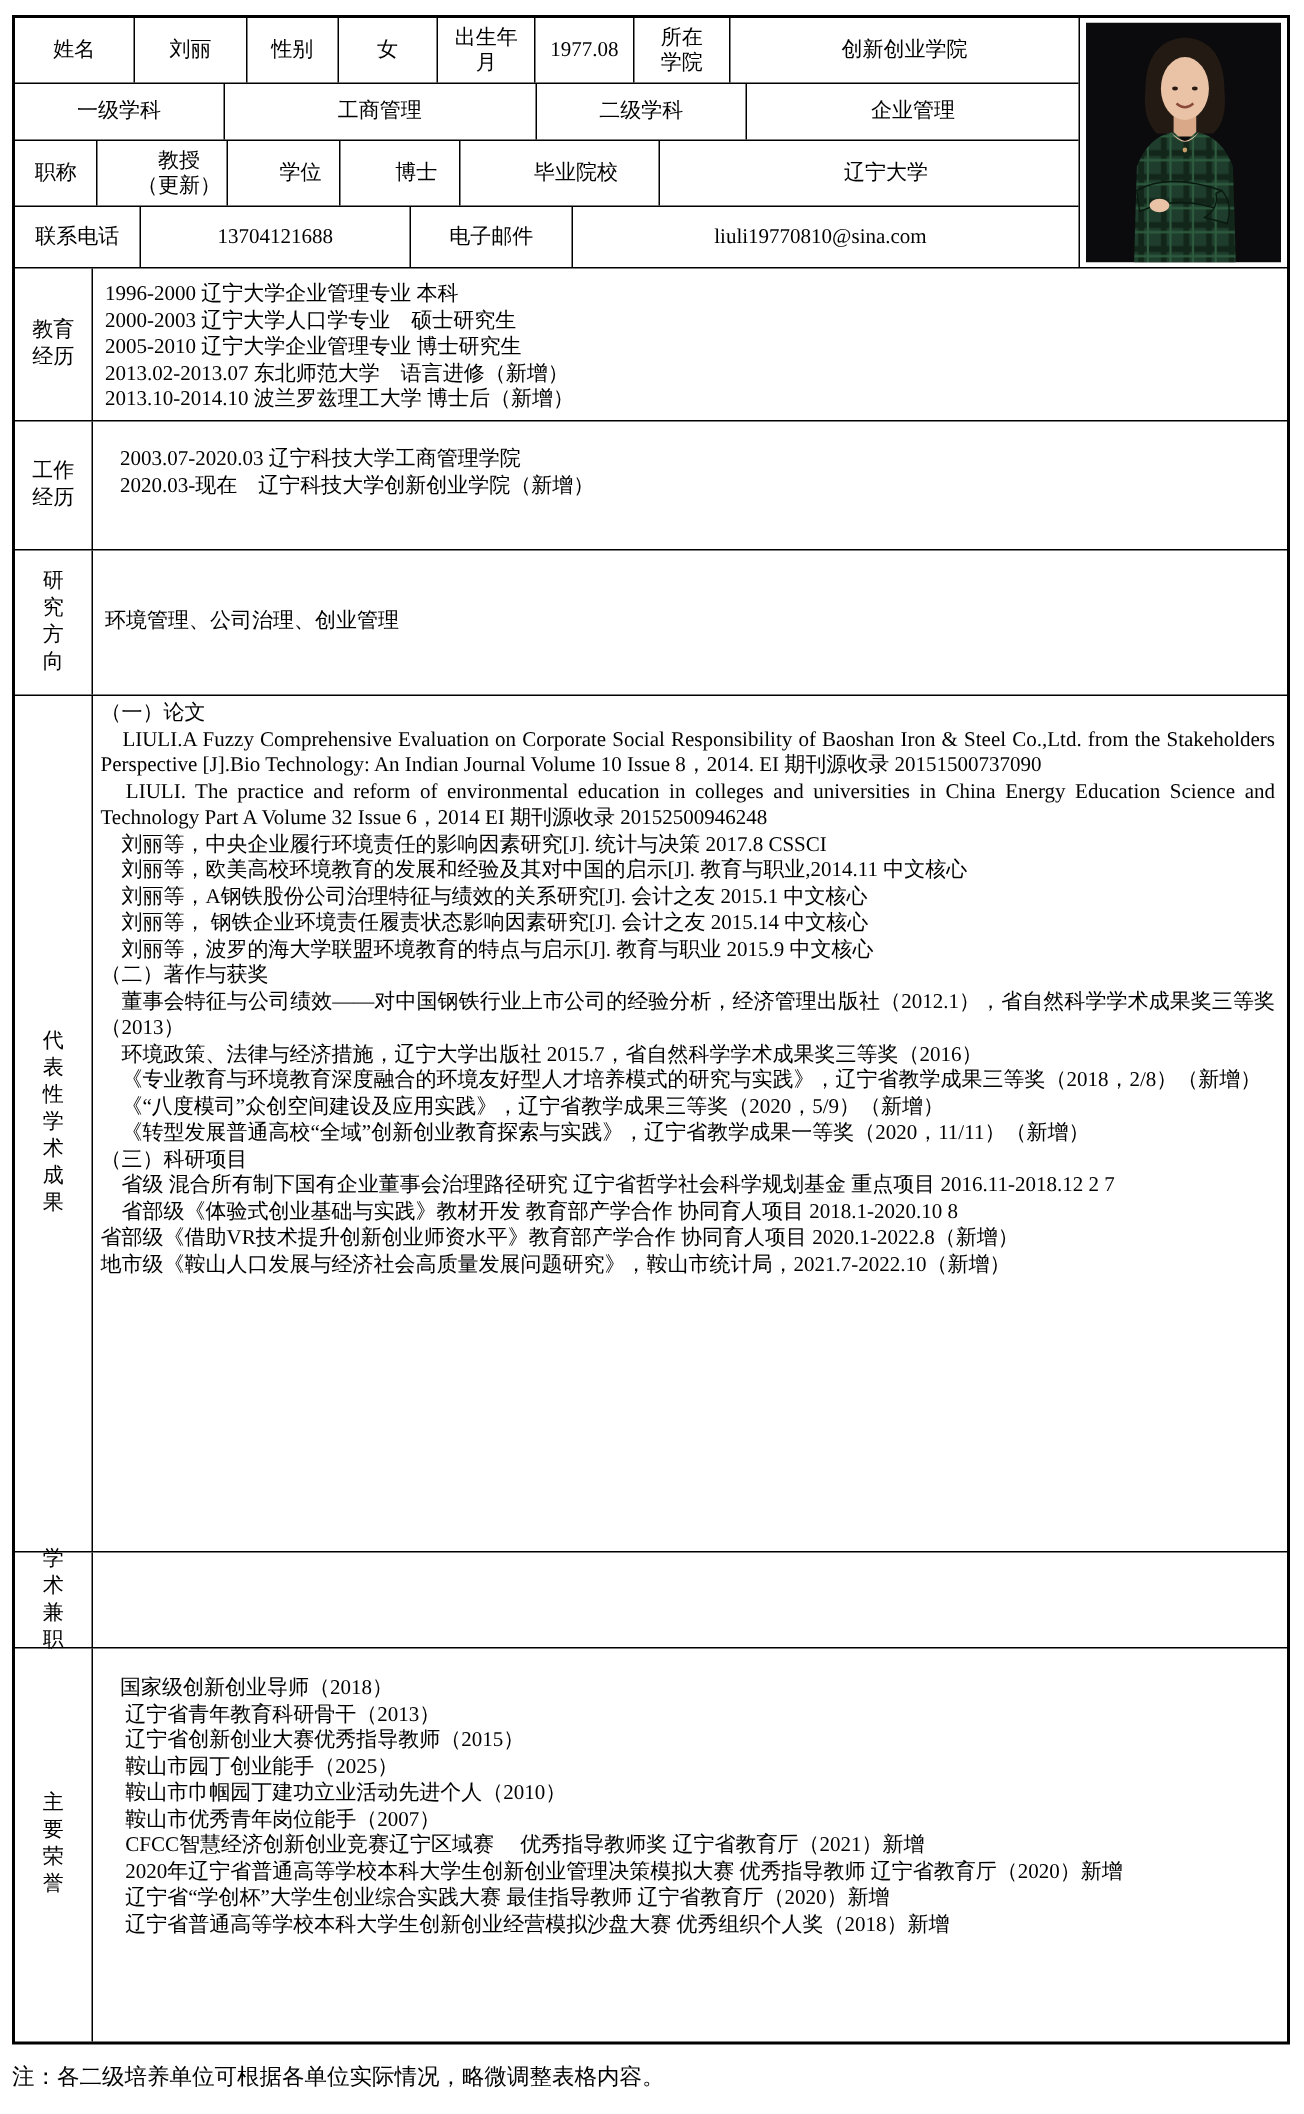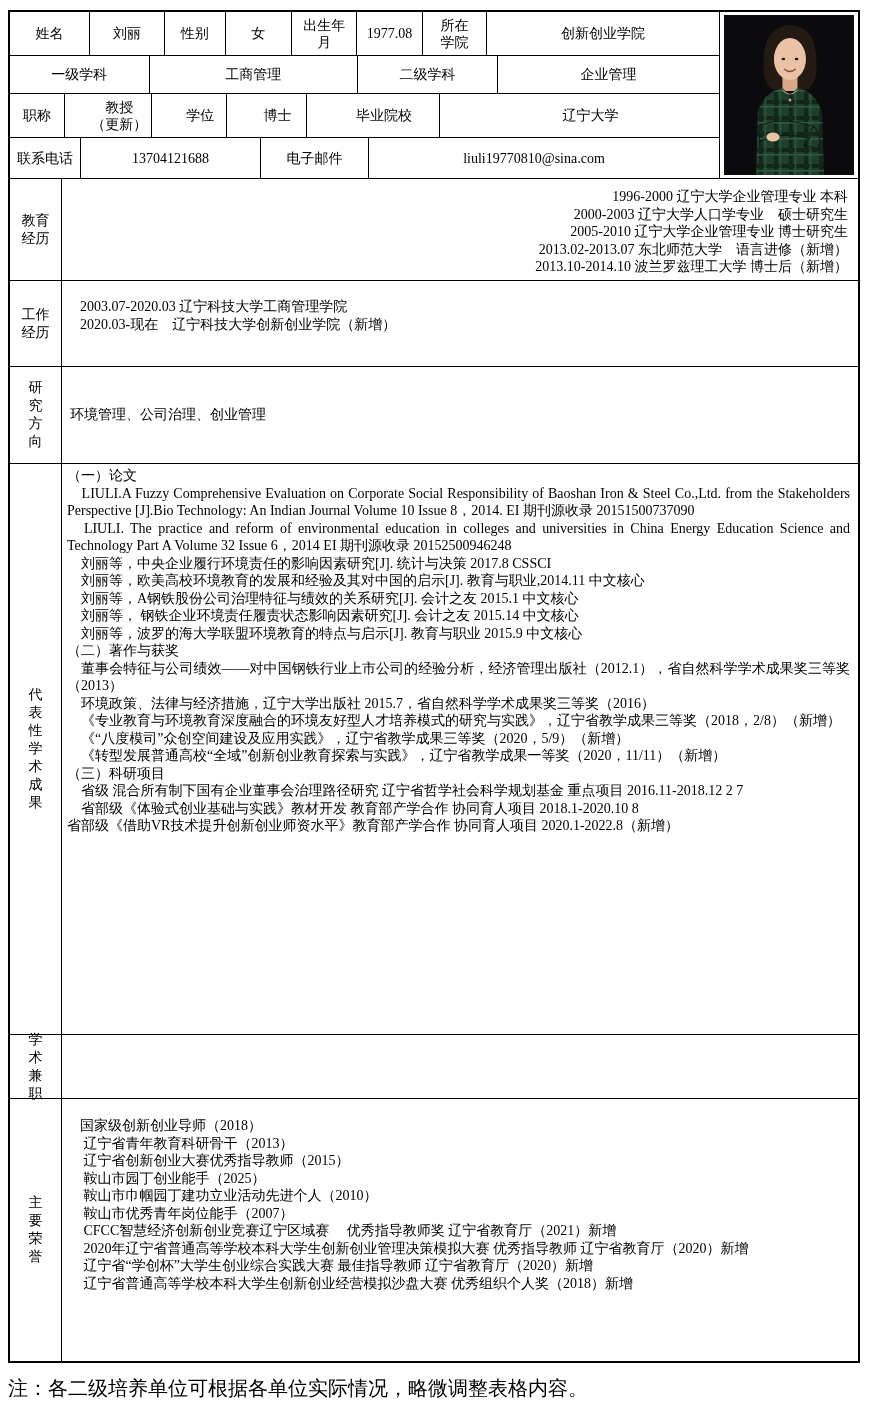--- a/index.html
+++ b/index.html
@@ -34,33 +34,33 @@
   .sec:last-child { border-bottom:none; }
   .sec-label {
     width:52px; border-right:1px solid #000; flex:0 0 52px;
     display:flex; align-items:center; justify-content:center;
     text-align:center; font-size:14px; line-height:18px; white-space:pre-line;
   }
   .sec-content { flex:1; overflow:hidden; }
   .line { font-size:14px; line-height:17.5px; white-space:pre-wrap; }
 
   .sec-edu { height:102px; }
-  .sec-edu .sec-content { padding:9px 10px 0 8px;text-align:right; }
+  .sec-edu .sec-content { padding:9px 10px 0 8px; }
   .sec-work { height:86px; }
   .sec-work .sec-content { padding:17px 10px 0 18px; }
   .sec-research { height:97px; }
   .sec-research .sec-content { display:flex; align-items:center; padding-left:8px; }
   .sec-achv { height:571px; }
   .sec-achv .sec-content { padding:3px 8px 0 5px; }
   .sec-achv .line { text-align:justify; }
   .sec-parttime { height:64px; }
   .sec-honors { height:262px; }
   .sec-honors .sec-content { padding:18px 8px 0 18px; }
 
-  .note { margin:12px 0 0 0; font-size:20px; }
+  .note { margin:12px 0 0 0; font-size:15px; }
 </style>
 </head>
 <body>
 
 <div class="page">
   <div class="doc-table">
 
     <div class="top-wrap">
       <div class="info-rows">
         <div class="irow r1">
@@ -84,21 +84,21 @@
         <div class="irow r3">
           <div class="icell" style="width:65px">职称</div>
           <div class="icell" style="width:77px">教授
 （更新）</div>
           <div class="icell" style="width:62px">学位</div>
           <div class="icell" style="width:68px">博士</div>
           <div class="icell" style="width:132px">毕业院校</div>
           <div class="icell" style="width:306px">辽宁大学</div>
         </div>
         <div class="irow r4">
-          <div class="icell" style="width:71px">联系电话</div>
+          <div class="icell" style="width:84px">联系电话</div>
           <div class="icell" style="width:180px">13704121688</div>
           <div class="icell" style="width:108px">电子邮件</div>
           <div class="icell" style="width:330px">liuli19770810@sina.com</div>
         </div>
       </div>
 
       <div class="photo-cell">
         <svg viewBox="0 0 138 160" preserveAspectRatio="none">
           <defs>
             <pattern id="plaid" width="16" height="16" patternUnits="userSpaceOnUse">
@@ -190,20 +190,21 @@
           <div class="line">（二）著作与获奖</div>
           <div class="line">　董事会特征与公司绩效——对中国钢铁行业上市公司的经验分析，经济管理出版社（2012.1），省自然科学学术成果奖三等奖（2013）</div>
           <div class="line">　环境政策、法律与经济措施，辽宁大学出版社 2015.7，省自然科学学术成果奖三等奖（2016）</div>
           <div class="line">　《专业教育与环境教育深度融合的环境友好型人才培养模式的研究与实践》，辽宁省教学成果三等奖（2018，2/8）（新增）</div>
           <div class="line">　《“八度模司”众创空间建设及应用实践》，辽宁省教学成果三等奖（2020，5/9）（新增）</div>
           <div class="line">　《转型发展普通高校“全域”创新创业教育探索与实践》，辽宁省教学成果一等奖（2020，11/11）（新增）</div>
           <div class="line">（三）科研项目</div>
           <div class="line">　省级 混合所有制下国有企业董事会治理路径研究 辽宁省哲学社会科学规划基金 重点项目 2016.11-2018.12 2 7</div>
           <div class="line">　省部级《体验式创业基础与实践》教材开发 教育部产学合作 协同育人项目 2018.1-2020.10 8</div>
           <div class="line">省部级《借助VR技术提升创新创业师资水平》教育部产学合作 协同育人项目 2020.1-2022.8（新增）</div>
+          <div class="line">地市级《鞍山人口发展与经济社会高质量发展问题研究》，鞍山市统计局，2021.7-2022.10（新增）</div>
         </div>
     </div>
 
     <div class="sec sec-parttime">
       <div class="sec-label">学
 术
 兼
 职</div>
       <div class="sec-content"></div>
     </div>

